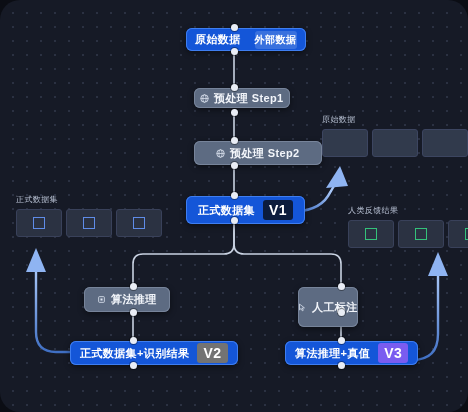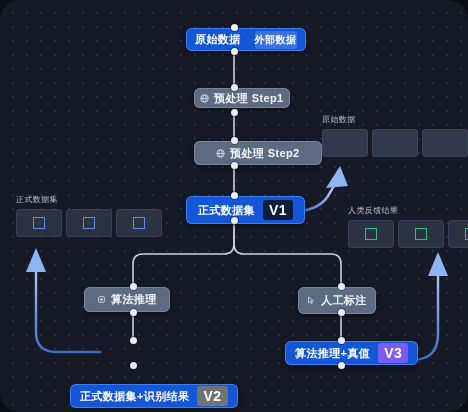--- a/index.html
+++ b/index.html
@@ -171,32 +171,32 @@
       <svg width="9" height="9" viewBox="0 0 12 12">
           <rect x="2.2" y="2.2" width="7.6" height="7.6" rx="1" fill="none" stroke="#eaf0fb" stroke-width="1.1"></rect>
           <rect x="4.6" y="4.6" width="2.8" height="2.8" fill="#eaf0fb"></rect>
         </svg>
     </span>
     <span class="node-label">算法推理</span>
   </div>
   <div class="port" style="left:130px;top:283px;"></div>
   <div class="port" style="left:130px;top:309px;"></div>
 
-  <div class="node node-gray" style="left:298px;top:287px;height:27px;padding:0 9px;">
+  <div class="node node-gray" style="left:298px;top:287px;height:40px;padding:0 0;">
     <span class="node-icon">
       <svg width="9" height="9" viewBox="0 0 12 12">
           <path d="M2 1.4 L2 9.2 L4.2 7.2 L5.7 10.4 L7.1 9.7 L5.7 6.7 L8.6 6.5 Z" fill="none" stroke="#eaf0fb" stroke-width="1"></path>
         </svg>
     </span>
     <span class="node-label">人工标注</span>
   </div>
   <div class="port" style="left:338px;top:283px;"></div>
   <div class="port" style="left:338px;top:309px;"></div>
 
-  <div class="node node-blue" style="left:70px;top:341px;height:24px;padding:12px 10px;margin-top:43px;">
+  <div class="node node-blue" style="left:70px;top:341px;height:24px;padding:12px 10px;">
     <span class="node-label">正式数据集+识别结果</span>
     <span class="badge badge-v2">V2</span>
   </div>
   <div class="port" style="left:130px;top:337px;"></div>
   <div class="port" style="left:130px;top:362px;"></div>
 
   <div class="node node-blue" style="left:285px;top:341px;height:24px;padding:0 10px;">
     <span class="node-label">算法推理+真值</span>
     <span class="badge badge-v3">V3</span>
   </div>

